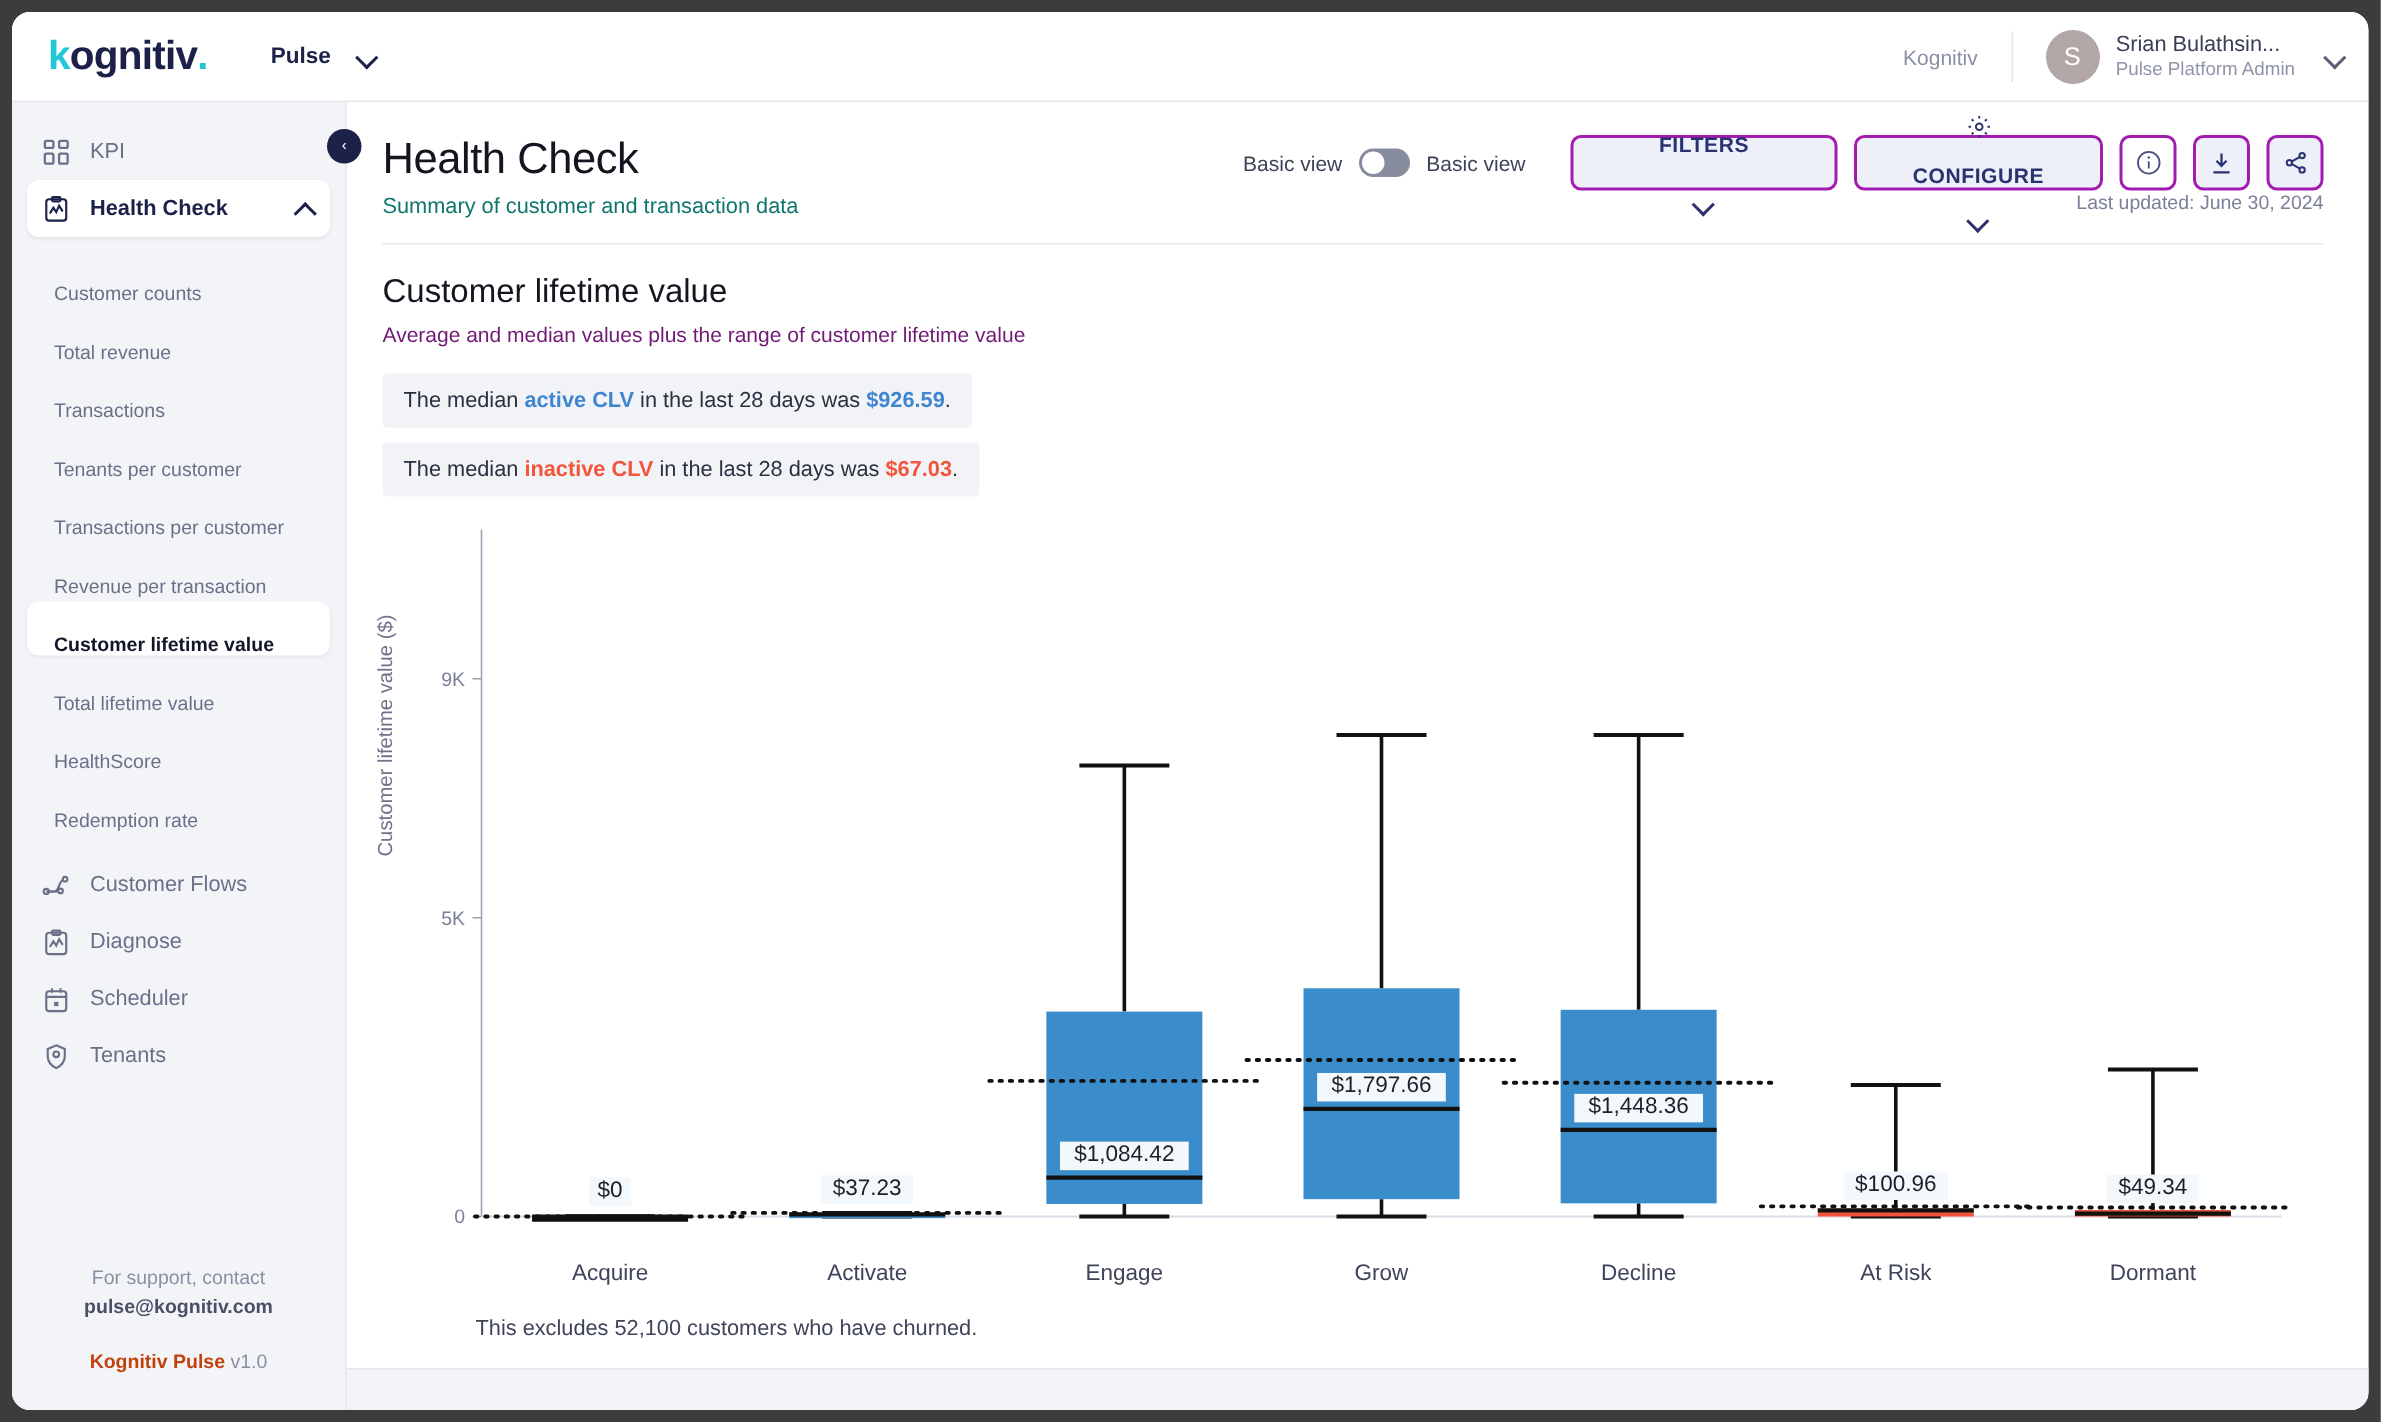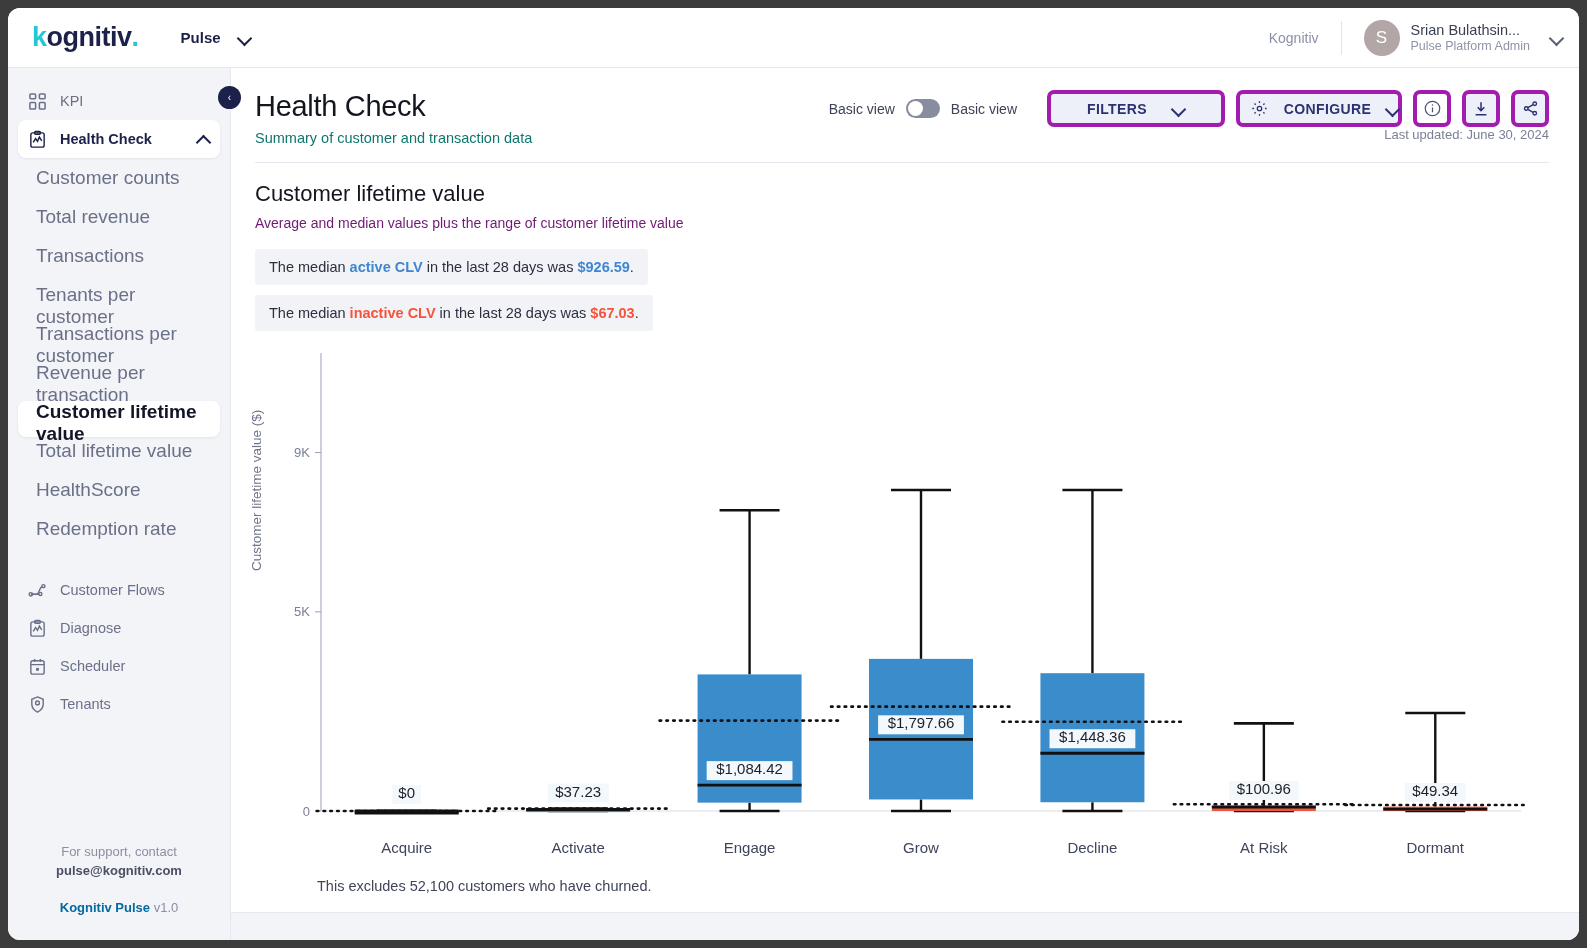--- a/index.html
+++ b/index.html
@@ -78,35 +78,35 @@
   .nav-item.active {
     background: #ffffff; color: #1b2149; font-weight: 700;
     box-shadow: 0 1px 3px rgba(0,0,0,.07);
   }
   .nav-item .ico { width: 19px; height: 19px; flex: 0 0 19px; color: #6b7089; }
   .nav-item.active .ico { color: #1b2149; }
   .nav-item .lbl { flex: 1; }
   .subnav { padding: 6px 0 4px; }
   .subnav-item {
     height: 36px; margin: 3px 10px; padding: 0 18px;
-    display: flex; align-items: flex-start;
-    font-size: 19px; color: #6b7089; border-radius: 8px; cursor: pointer;
+    display: flex; align-items: flex-end;
+    font-size: 13px; color: #6b7089; border-radius: 8px; cursor: pointer;
   }
   .subnav-item.active {
     background: #ffffff; color: #121527; font-weight: 700;
     box-shadow: 0 1px 3px rgba(0,0,0,.07);
   }
   .nav-group { margin-top: 10px; }
   .sidebar-footer {
     padding: 0 16px 22px; text-align: center;
     font-size: 13px; color: #8a8fa3; line-height: 1.45;
   }
   .sidebar-footer .bold { color: #4a4f66; font-weight: 700; }
   .sidebar-footer .ver { margin-top: 18px; color: #8a8fa3; }
-  .sidebar-footer .ver b { color: #0369a1; }
+  .sidebar-footer .ver b { color: #c2410c; }
 
   .collapse-btn {
     position: absolute; right: -11px; top: 18px;
     width: 23px; height: 23px; border-radius: 50%;
     background: #1b2149; color: #fff;
     display: flex; align-items: center; justify-content: center;
     font-size: 10px; cursor: pointer; z-index: 20;
   }
 
   
@@ -121,25 +121,25 @@
   .toggle-lbl { font-size: 14px; color: #3e4358; }
   .switch {
     width: 34px; height: 19px; border-radius: 10px; background: #878c9e;
     position: relative; cursor: pointer;
   }
   .switch .knob {
     position: absolute; left: 2px; top: 2px; width: 15px; height: 15px;
     border-radius: 50%; background: #fff;
   }
   .btn {
-    height: 37px; border-radius: 7px; border: 4px solid #a21caf;
+    height: 37px; border-radius: 7px; border: 2px solid #a21caf;
     background: #eef0f9; color: #2b3270;
     font-size: 14px; font-weight: 700; letter-spacing: .4px;
     display: flex; align-items: center; justify-content: center; gap: 10px;
-    padding: 0 16px; cursor: pointer;
+    padding: 0 16px; cursor: pointer; flex-direction: column;
   }
   .btn.wide { width: 178px; justify-content: center; gap: 26px; }
   .btn.wide2 { width: 166px; justify-content: center; gap: 16px; }
   .btn.icon { width: 38px; padding: 0; gap: 0; }
   .btn.icon.light { background: #ffffff; }
   .last-updated { font-size: 13px; color: #7b8097; margin-top: 0; }
   .head-rule { height: 1px; background: #e6e8ef; margin: 16px 0 0; }
 
   
   .section { padding: 18px 30px 0 24px; }

